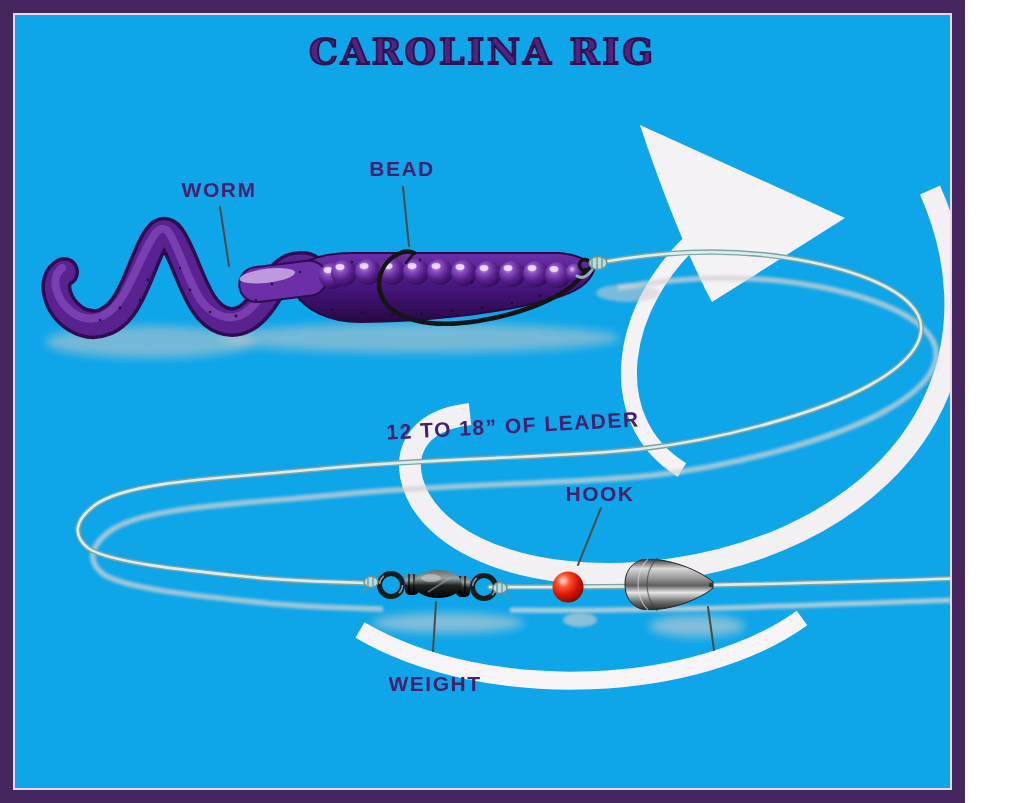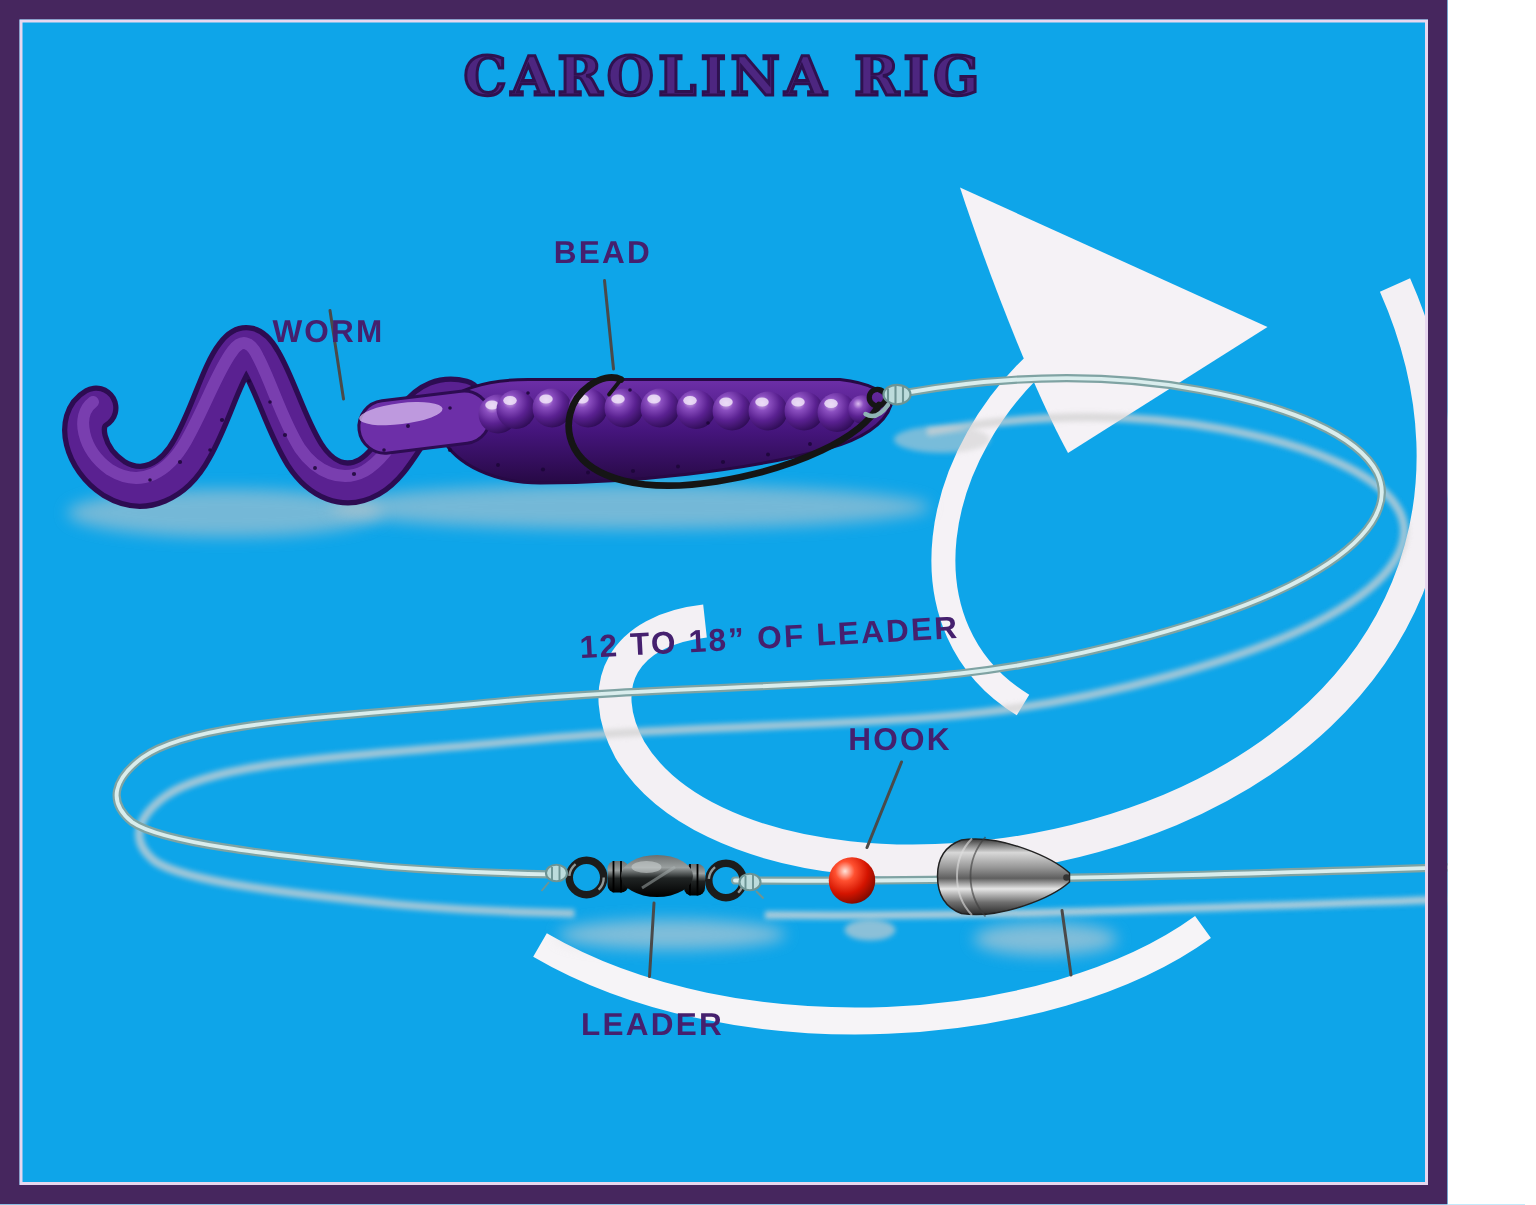--- a/index.html
+++ b/index.html
@@ -14,21 +14,21 @@
     position:absolute;left:0;top:30px;width:100%;text-align:center;z-index:20;
     font-family:"DejaVu Serif","Liberation Serif",serif;font-weight:bold;
     font-size:36px;letter-spacing:3px;color:#4d2680;
     -webkit-text-stroke:2px #2f1150;
   }
   .lbl{
     position:absolute;z-index:20;transform:translateX(-50%);
     font-weight:bold;font-size:21px;letter-spacing:1.5px;color:#45206e;
     white-space:nowrap;
   }
-  .lbl-worm{left:219px;top:178px;margin-top:32px;}
+  .lbl-worm{left:219px;top:178px;}
   .lbl-hook{left:402px;top:157px;}
   .lbl-leader{left:513px;top:414px;transform:translateX(-50%) rotate(-3deg);}
   .lbl-bead{left:600px;top:482px;}
   .lbl-swivel{left:435px;top:672px;}
   .lbl-bullet{left:716px;top:676px;}
 </style>
 </head>
 <body>
 
 <div class="canvas">
@@ -208,17 +208,17 @@
       <line x1="708" y1="607" x2="714" y2="650"></line>
     </g>
   </svg>
 
   <div class="title">CAROLINA RIG</div>
 
   <div class="lbl lbl-worm">WORM</div>
   <div class="lbl lbl-hook">BEAD</div>
   <div class="lbl lbl-leader">12 TO 18” OF LEADER</div>
   <div class="lbl lbl-bead">HOOK</div>
-  <div class="lbl lbl-swivel">LEADER</div>
+  <div class="lbl lbl-swivel">WEIGHT</div>
 
   <div class="frame"></div>
   <div class="frame-trim"></div>
 </div>
 
 </body></html>

